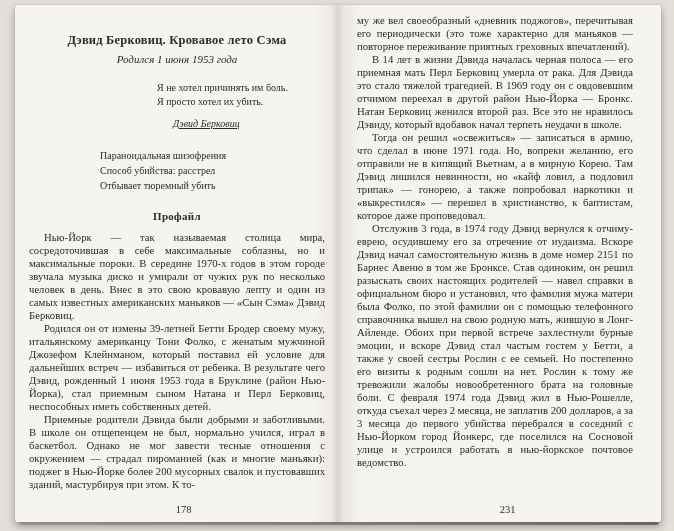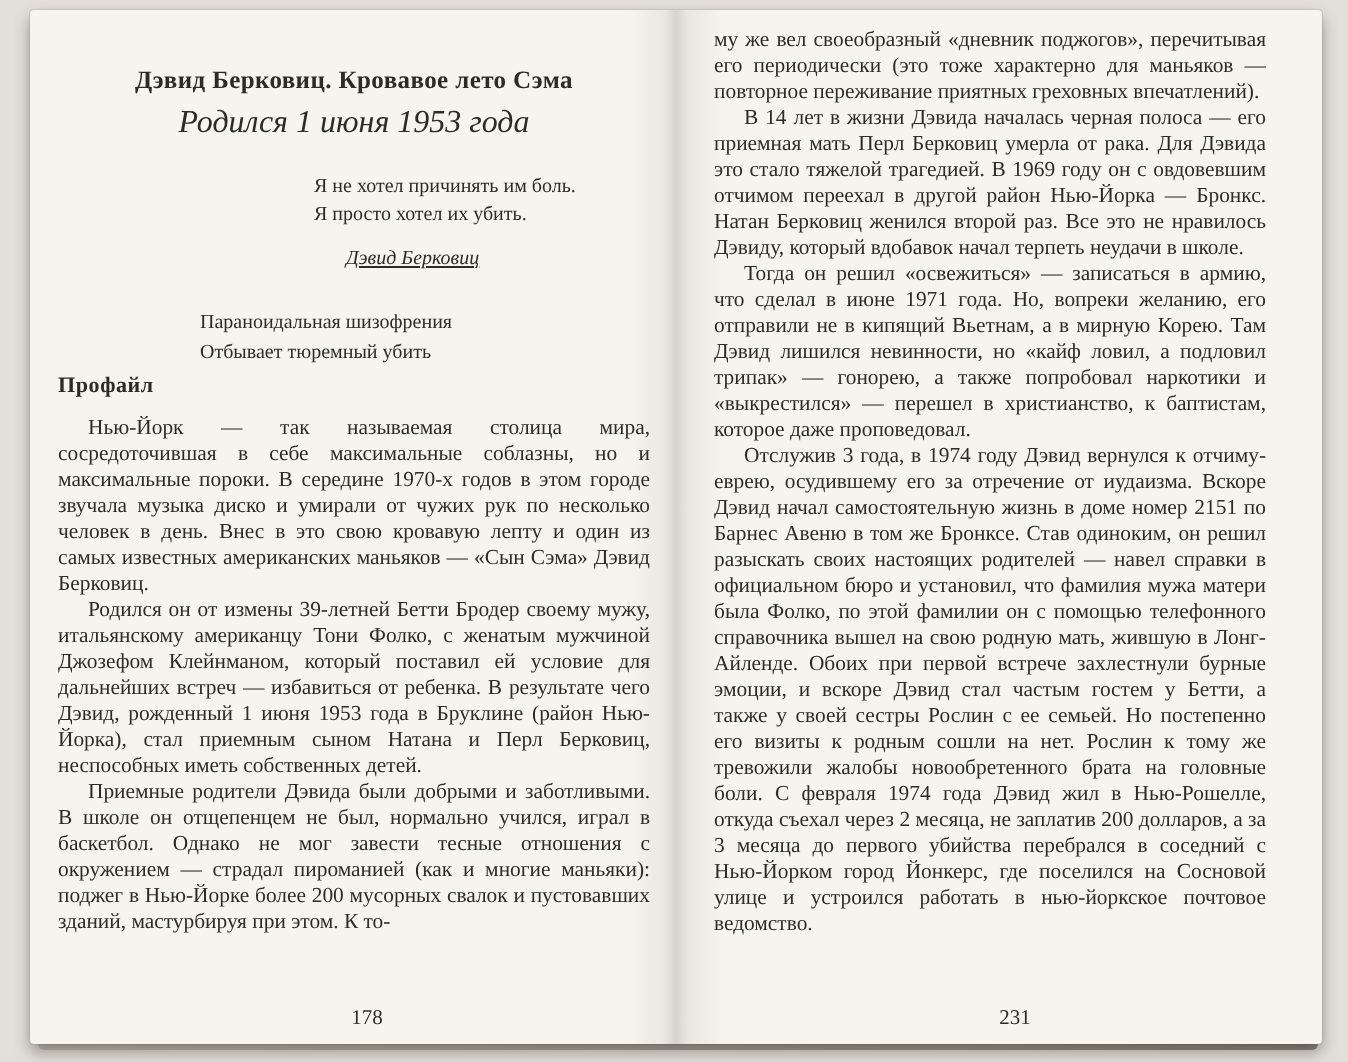--- a/index.html
+++ b/index.html
@@ -46,44 +46,44 @@
   .chapter-title {
     text-align:center;
     font-weight:bold;
     font-size:12.5px;
     line-height:1.2;
     letter-spacing:.2px;
   }
   .chapter-subtitle {
     text-align:center;
     font-style:italic;
-    font-size:16px;
+    font-size:11px;
     margin-top:5px;
   }
   .epigraph {
     margin:16px 0 0 128px;
     font-size:10px;
     line-height:1.4;
   }
   .epigraph .author {
     font-style:italic;
     margin-top:8px;
     padding-left:16px;
     text-decoration:underline;
   }
   .facts {
     margin:17px 0 0 71px;
     font-size:10px;
     line-height:1.5;
   }
   .section-heading {
-    text-align:left;
+    text-align:center;
     font-weight:bold;
     font-size:11px;
-    margin-top:3px;
+    margin-top:17px;
     letter-spacing:.3px;
   }
   .bodytext {
     margin-top:9px;
     font-size:10.7px;
     line-height:13px;
     text-align:justify;
   }
   .page-right .bodytext { margin-top:0; }
   .bodytext p { margin:0; text-indent:15px; }
@@ -107,20 +107,21 @@
       <div class="chapter-subtitle">Родился 1 июня 1953 года</div>
 
       <div class="epigraph">
         <div>Я не хотел причинять им боль.</div>
         <div>Я просто хотел их убить.</div>
         <div class="author">Дэвид Берковиц</div>
       </div>
 
       <div class="facts">
         <div>Параноидальная шизофрения</div>
+        <div>Способ убийства: расстрел</div>
         <div>Отбывает тюремный убить</div>
       </div>
 
       <div class="section-heading">Профайл</div>
 
       <div class="bodytext">
         <p>Нью-Йорк — так называемая столица мира, сосредоточившая в себе максимальные соблазны, но и максимальные пороки. В середине 1970-х годов в этом городе звучала музыка диско и умирали от чужих рук по несколько человек в день. Внес в это свою кровавую лепту и один из самых известных американских маньяков — «Сын Сэма» Дэвид Берковиц.</p>
         <p>Родился он от измены 39-летней Бетти Бродер своему мужу, итальянскому американцу Тони Фолко, с женатым мужчиной Джозефом Клейнманом, который поставил ей условие для дальнейших встреч — избавиться от ребенка. В результате чего Дэвид, рожденный 1 июня 1953 года в Бруклине (район Нью-Йорка), стал приемным сыном Натана и Перл Берковиц, неспособных иметь собственных детей.</p>
         <p>Приемные родители Дэвида были добрыми и заботливыми. В школе он отщепенцем не был, нормально учился, играл в баскетбол. Однако не мог завести тесные отношения с окружением — страдал пироманией (как и многие маньяки): поджег в Нью-Йорке более 200 мусорных свалок и пустовавших зданий, мастурбируя при этом. К то-</p>
       </div>

